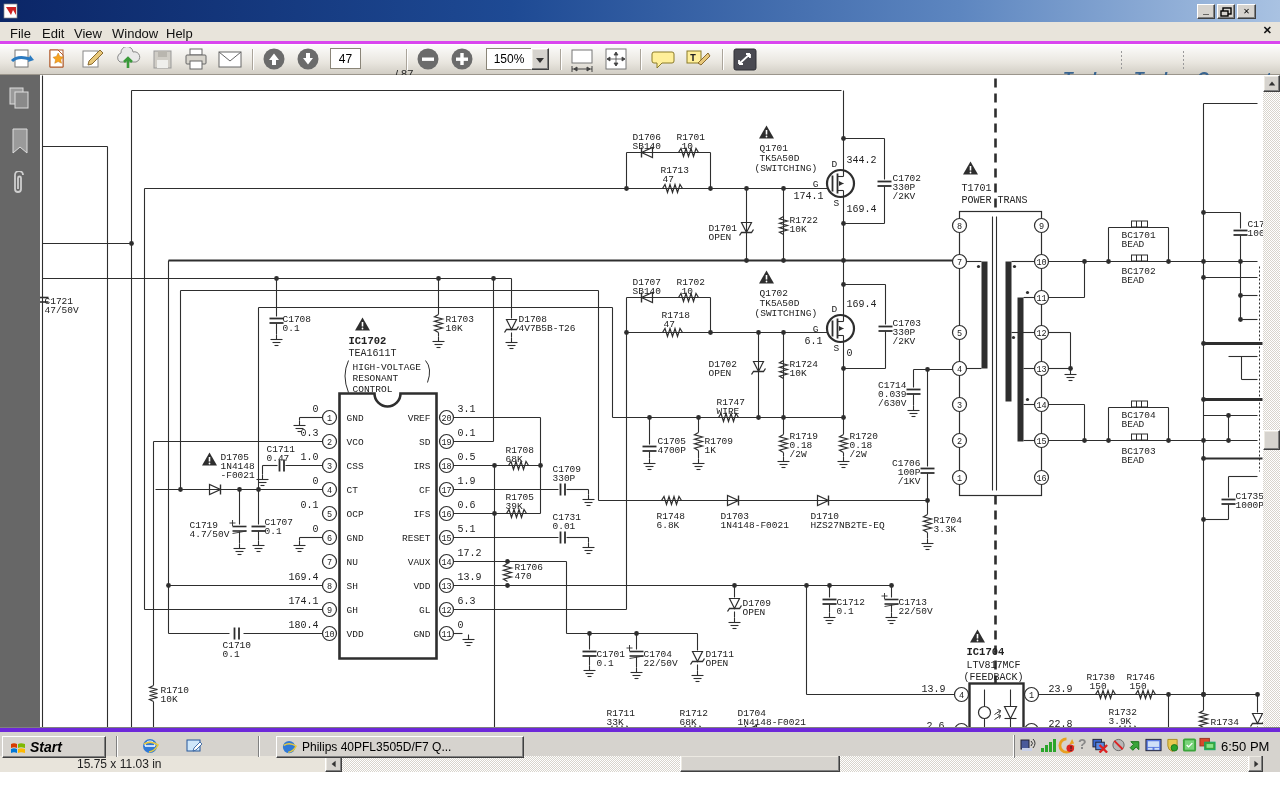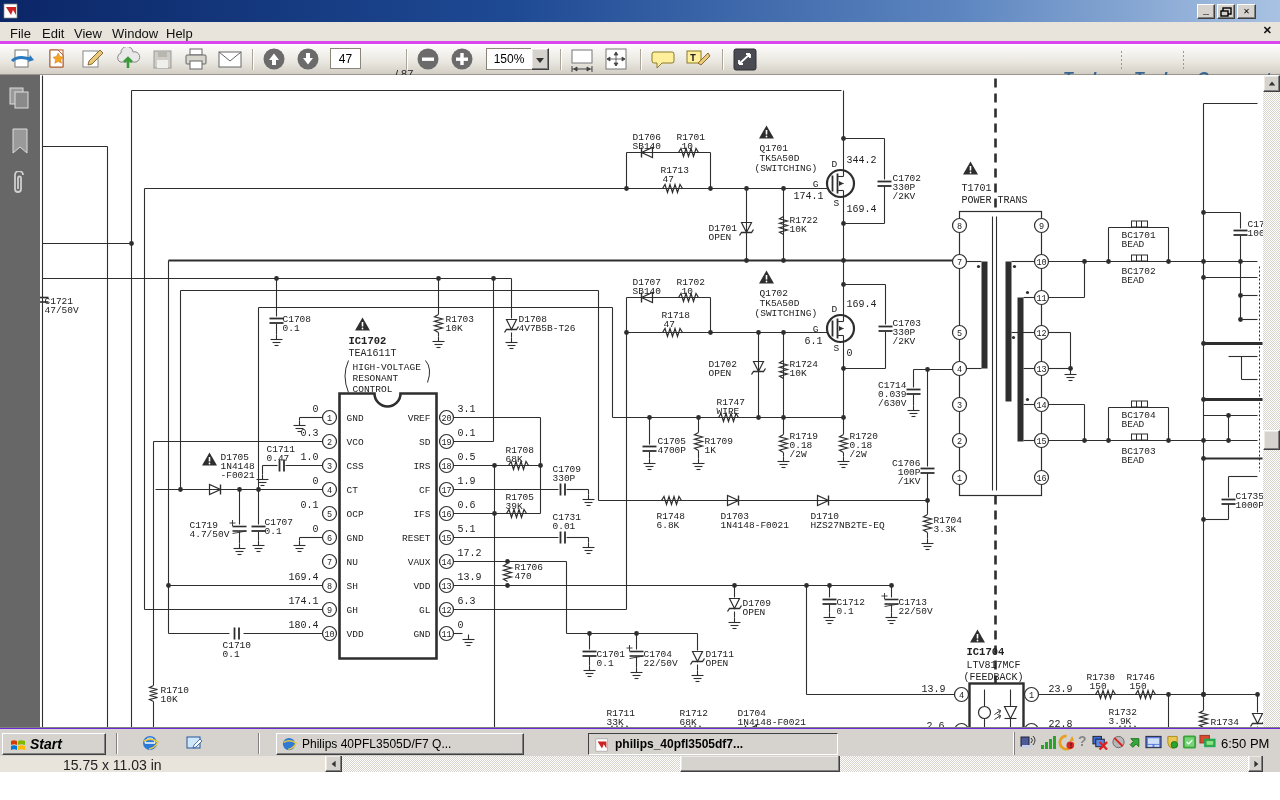--- a/index.html
+++ b/index.html
@@ -16,21 +16,21 @@
   background:linear-gradient(#fcfcfb,#e9e6df 60%,#d2cec5); border-bottom:1px solid #9b968c; }
 .tbtn { position:absolute; top:2px; width:28px; height:25px; }
 .tsep { position:absolute; top:4px; width:1px; height:21px; background:#aaa49a; box-shadow:1px 0 0 #fff; }
 .numbox { position:absolute; top:3px; background:#fff; border:1px solid #8a8578; font-size:12px; text-align:center; color:#000; }
 .rtxt { position:absolute; top:25px; font-size:16px; color:#39648f; font-weight:bold;font-style:italic; }
 .dotsep { position:absolute; top:6px; width:1px; height:18px; background-image:linear-gradient(#999 50%, transparent 50%); background-size:1px 4px; }
 #sidebar { position:absolute; left:0; top:75px; width:40px; height:680px; background:#676767; }
 #docarea { position:absolute; left:40px; top:75px; width:1223px; height:680px; background:#fff; overflow:hidden; }
 #vscroll { position:absolute; left:1263px; top:75px; width:17px; height:680px; background:#efede4; }
 #statusrow { position:absolute; left:0; top:755px; width:1280px; height:17px; background:#e8e4db; }
-#taskbar { position:absolute; left:0; top:728px; width:1280px; height:28px; background:#d6d3ce; border-top:1px solid #6d28d9; box-shadow:0 -1px 0 #808080; }
+#taskbar { position:absolute; left:0; top:728px; width:1280px; height:28px; background:#d6d3ce; border-top:4px solid #6d28d9; box-shadow:0 -1px 0 #808080; }
 .scrollbtn { background:#d6d3ce; border:1px solid; border-color:#fff #404040 #404040 #fff; box-shadow:inset -1px -1px 0 #808080, inset 1px 1px 0 #ece9e2; position:absolute; }
 .dither { background-image:conic-gradient(#fff 25%, #d8d4cc 25% 50%, #fff 50% 75%, #d8d4cc 75%); background-size:2px 2px; }
 svg text { font-family:"Liberation Mono",monospace; fill:#222; }
 .tkbtn { position:absolute; top:4px; height:22px; background:#d6d3ce; border:1px solid; border-color:#fff #404040 #404040 #fff; box-shadow:inset -1px -1px 0 #808080; font-size:12px; color:#000; }
 </style></head><body>
 
 <div id="titlebar">
  <svg class="ticon" viewBox="0 0 16 16">
       <rect x="1" y="1" width="13" height="14" fill="#fff" stroke="#888" stroke-width="0.7"></rect>
       <path d="M3 4 L8 12 L10 7 L13 12 L13 4 Z" fill="#c22"></path>
@@ -1030,21 +1030,21 @@
  <div class="scrollbtn" style="left:0; top:0; width:17px; height:17px;"><svg viewBox="0 0 10 10" style="width:8px;height:8px;margin:4px;">
         <path d="M1 7 L5 2 L9 7 Z" fill="#333"></path>
       </svg></div>
  <div class="scrollbtn" style="left:0; top:355px; width:17px; height:20px;"></div>
  <div class="scrollbtn" style="left:0; top:663px; width:17px; height:17px;"><svg viewBox="0 0 10 10" style="width:8px;height:8px;margin:4px;">
         <path d="M1 3 L5 8 L9 3 Z" fill="#333"></path>
       </svg></div>
 </div>
 
 <div id="statusrow">
- <span style="position:absolute; left:63px; top:2px; font-size:14px; color:#222;">15.75 x 11.03 in</span>
+ <span style="position:absolute; left:77px; top:2px; font-size:12px; color:#222;">15.75 x 11.03 in</span>
  <div class="scrollbtn" style="left:325px; top:0; width:17px; height:17px;"><svg viewBox="0 0 10 10" style="width:8px;height:8px;margin:4px;">
         <path d="M7 1 L2 5 L7 9 Z" fill="#333"></path>
       </svg></div>
  <div class="dither" style="position:absolute; left:342px; top:0; width:906px; height:17px;"></div>
  <div class="scrollbtn" style="left:680px; top:0; width:160px; height:17px;"></div>
  <div class="scrollbtn" style="left:1248px; top:0; width:15px; height:17px;"><svg viewBox="0 0 10 10" style="width:8px;height:8px;margin:4px 3px;">
         <path d="M3 1 L8 5 L3 9 Z" fill="#333"></path>
       </svg></div>
  <div style="position:absolute; left:1263px; top:0; width:17px; height:17px; background:#d6d3ce;"></div>
 </div>
@@ -1069,27 +1069,20 @@
       <rect x="1" y="2" width="13" height="11" fill="#cfe7fa" stroke="#24579a"></rect>
       <path d="M14 4 l2 2 -6 6 -3 1 1 -3 z" fill="#fff" stroke="#24579a" stroke-width="0.8"></path>
     </svg>
  <div style="position:absolute; left:258px; top:4px; width:2px; height:21px; border-left:1px solid #808080; border-right:1px solid #fff;"></div>
  <div class="tkbtn" style="left:276px; width:248px;">
    <svg style="position:absolute;left:5px;top:3px;" width="15" height="15" viewBox="0 0 17 17">
         <circle cx="8" cy="8" r="7" fill="#2f79d6"></circle>
         <path d="M2 6 q7 -4 14 1 q-3 6 -9 7" stroke="#e8c93e" stroke-width="1.6" fill="none"></path>
       </svg>
    <span style="margin-left:25px; line-height:20px;">Philips 40PFL3505D/F7 Q...</span>
- </div>
- <div class="tkbtn dither" style="left:588px; width:250px; border-color:#404040 #fff #fff #404040; box-shadow:none; font-weight:bold;">
-   <svg style="position:absolute;left:6px;top:4px;" width="14" height="14" viewBox="0 0 16 16">
-        <rect x="1" y="1" width="13" height="14" fill="#fff" stroke="#999" stroke-width="0.7"></rect>
-        <path d="M3 4 L8 12 L10 7 L13 12 L13 4 Z" fill="#c22"></path>
-      </svg>
-   <span style="margin-left:26px; line-height:20px;">philips_40pfl3505df7...</span>
  </div>
  <div style="position:absolute; left:1014px; top:3px; width:264px; height:23px; border-left:1px solid #808080; box-shadow:-1px 0 0 #fff;">
   <svg style="position:absolute;left:5px;top:3px;" width="17" height="15" viewBox="0 0 17 15">
         <rect x="1" y="2" width="8" height="9" fill="#4a5a9a" stroke="#223"></rect>
         <rect x="2" y="10" width="10" height="3" fill="#c8d0e8"></rect>
         <path d="M11 3 q3 2 0 5 M13 1 q4 4 0 9" stroke="#333" fill="none"></path>
       </svg>
   <svg style="position:absolute;left:25px;top:3px;" width="16" height="15" viewBox="0 0 16 15">
         <rect x="1" y="10" width="3" height="4" fill="#2aa52a"></rect>
         <rect x="5" y="7" width="3" height="7" fill="#2aa52a"></rect>

